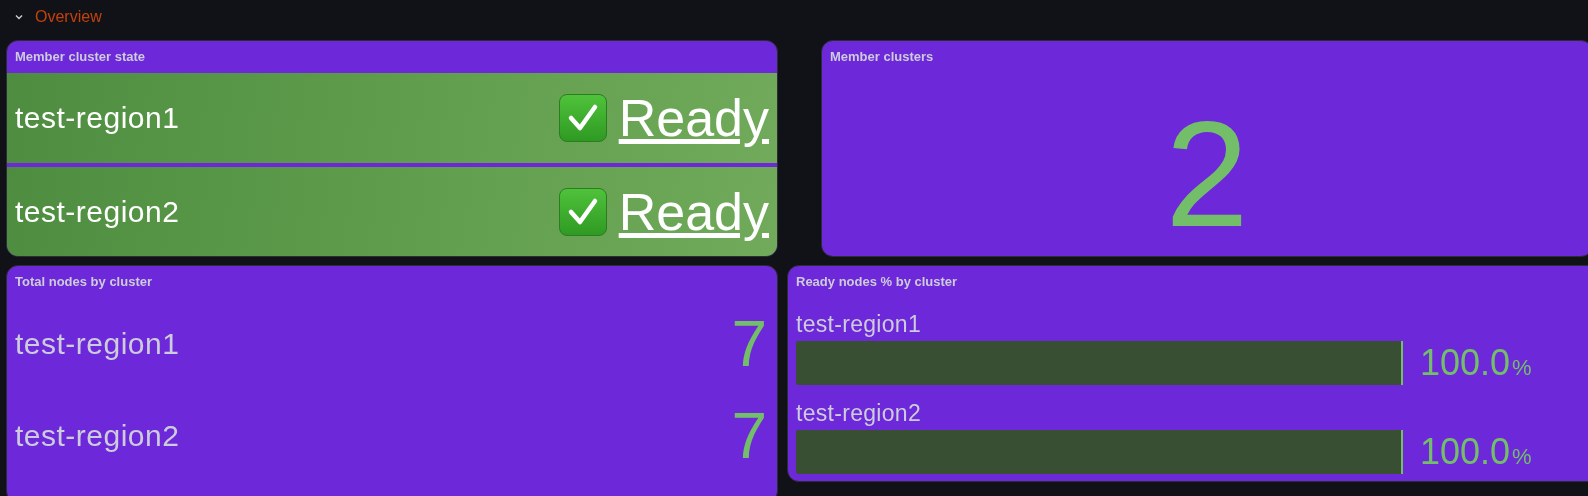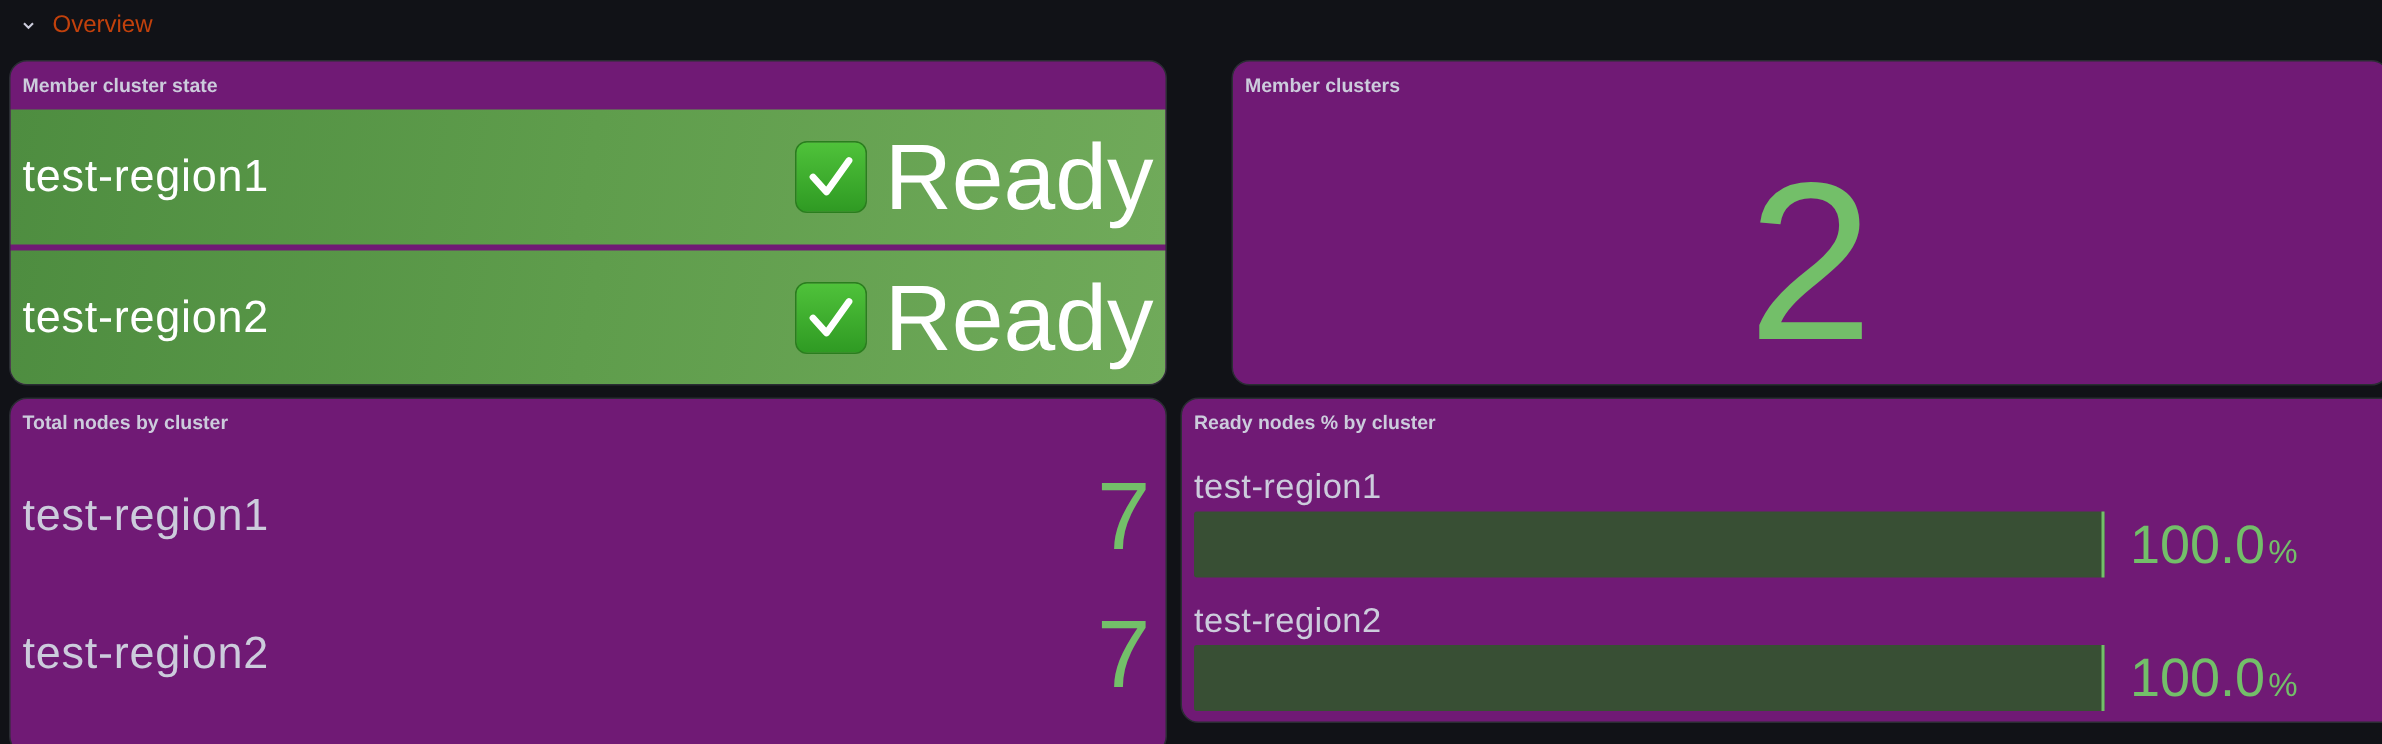--- a/index.html
+++ b/index.html
@@ -3,30 +3,30 @@
 <meta charset="utf-8">
 <style>
   * { box-sizing: border-box; margin: 0; padding: 0; }
   html, body { width: 1588px; height: 496px; background: #111217; overflow: hidden; }
   body { font-family: "Liberation Sans", "DejaVu Sans", sans-serif; color: #ccccdc; position: relative; }
 
   .row-header { position: absolute; left: 0; top: 0; height: 34px; width: 1588px; display: flex; align-items: center; padding-left: 12px; cursor: pointer; }
   .row-header .chev { width: 14px; height: 14px; margin-right: 9px; display: flex; align-items: center; justify-content: center; }
   .row-header .title { font-size: 16px; font-weight: 500; color: #c2410c; }
 
-  .panel { position: absolute; background: #701a75; border: 1px solid #2a2d33; border-radius: 12px; overflow: hidden; }
+  .panel { position: absolute; background: #6d28d9; border: 1px solid #2a2d33; border-radius: 12px; overflow: hidden; }
   .panel-title { position: absolute; left: 8px; top: 8px; font-size: 13px; font-weight: 700; color: #ccccdc; white-space: nowrap; }
 
   
   .state-cell { position: absolute; left: 0; right: 0; height: 90px; display: flex; align-items: center; justify-content: space-between; padding: 0 8px 0 8px;
      background: linear-gradient(100deg, #4e8d40 0%, #5f9d4c 50%, #70aa5a 100%); }
   .state-name { font-size: 30px; color: #ffffff; letter-spacing: 0.5px; }
   .state-val { display: flex; align-items: center; gap: 12px; }
   .check { width: 48px; height: 48px; border-radius: 8px; background: linear-gradient(180deg,#4fc23a,#2f9a23); border: 1px solid #2a7e1e; display: flex; align-items: center; justify-content: center; }
-  .state-text { font-size: 62px; font-weight: 500; color: #ffffff; }
+  .state-text { font-size: 52px; font-weight: 500; color: #ffffff; text-decoration: underline; }
 
   
   .big-stat { position: absolute; left: 0; right: 0; top: 40px; bottom: 0; display: flex; align-items: center; justify-content: center; font-size: 150px; color: #73bf69; line-height: 1; }
 
   
   .node-row { position: absolute; left: 0; right: 0; height: 92px; display: flex; align-items: center; justify-content: space-between; padding: 0 10px 0 8px; }
   .node-name { font-size: 30px; color: #ccccdc; letter-spacing: 0.5px; }
   .node-val { font-size: 64px; color: #73bf69; }
 
   

